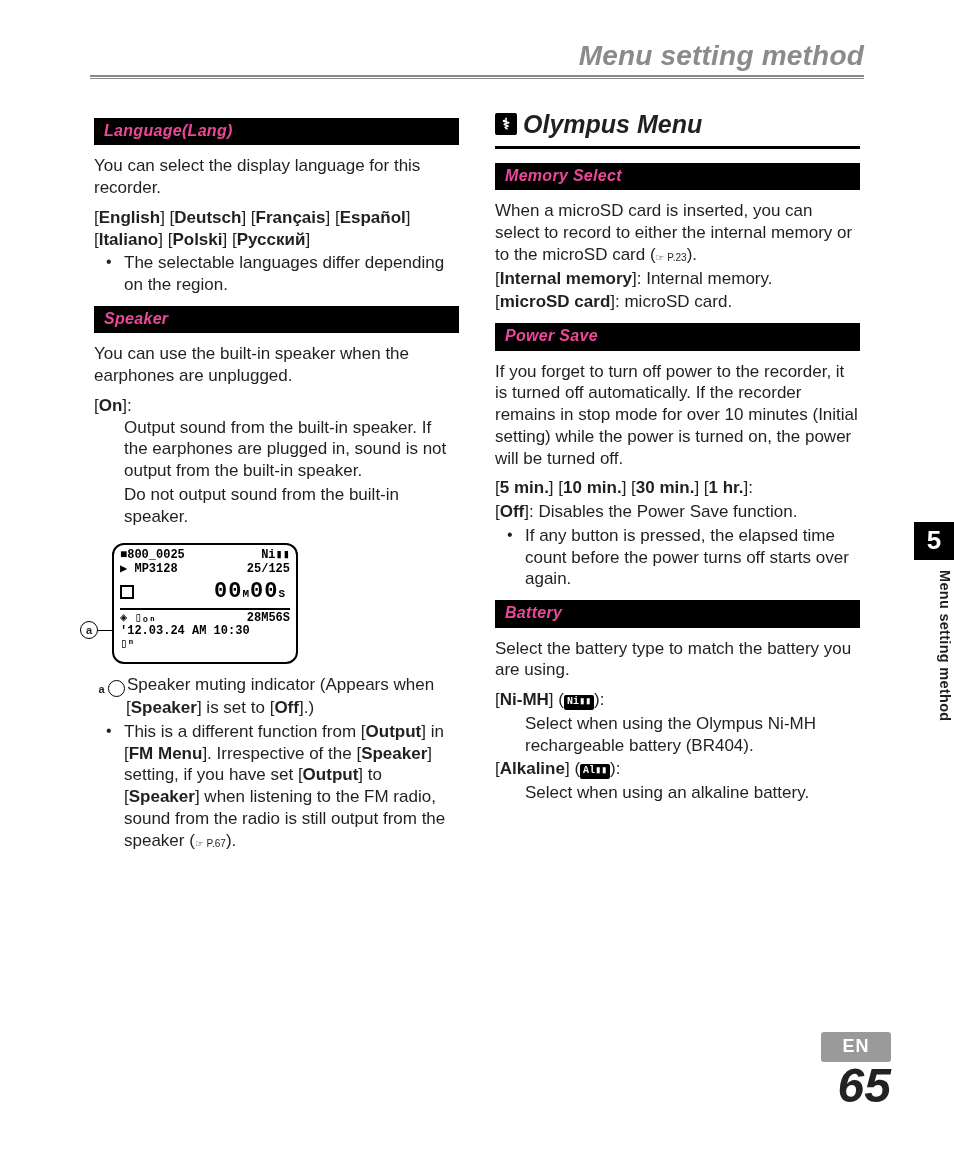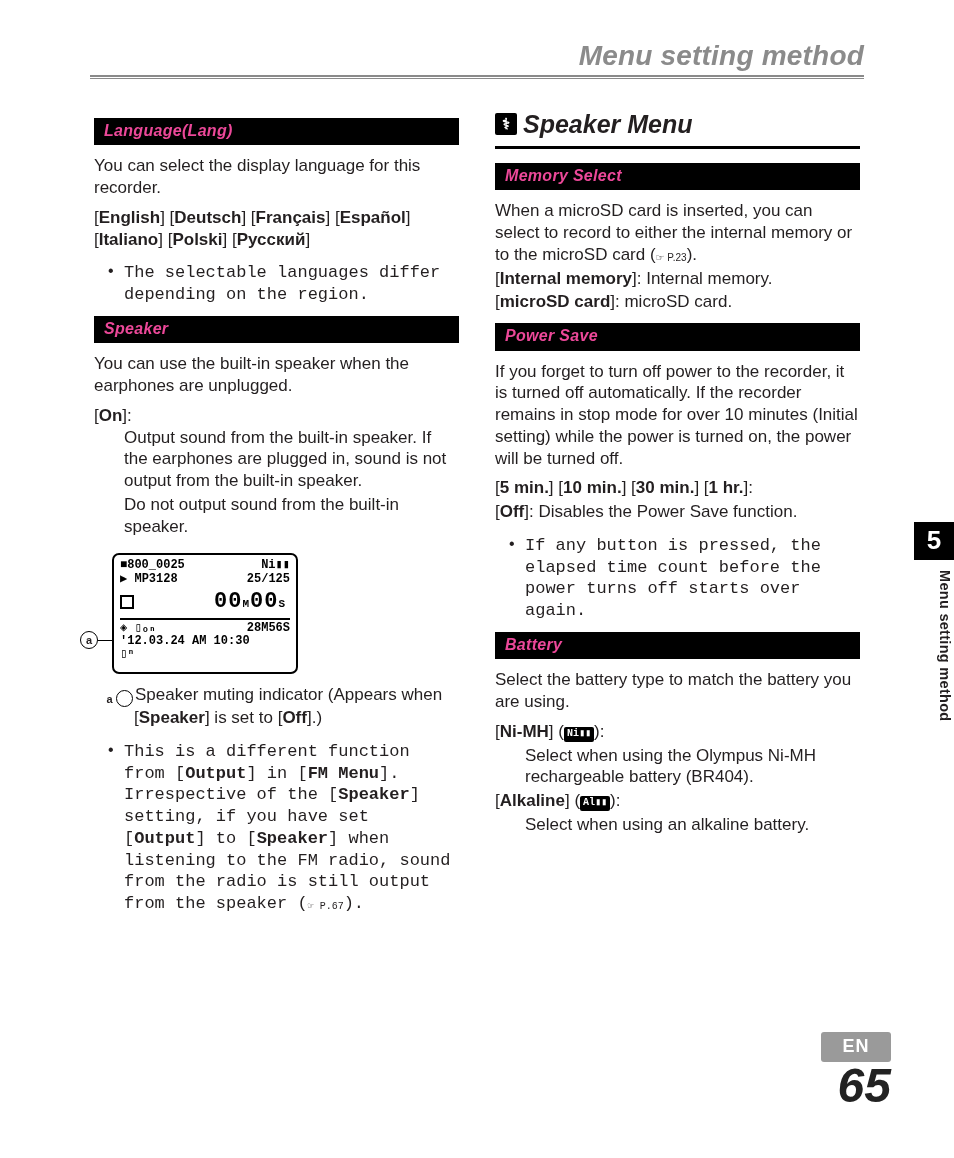--- a/index.html
+++ b/index.html
@@ -82,37 +82,37 @@
   }
   .h2-underline {
     height: 3px;
     background: #000;
     margin-bottom: 14px;
   }
 
   p { margin-bottom: 2px; }
   .para { margin-bottom: 8px; }
 
-  ul.bullets { list-style: none; padding-left: 6px; margin-top: 12px; margin-bottom: 8px; font-family: Liberation Mono, monospace; }
+  ul.bullets { list-style: none; padding-left: 6px; margin-top: 2px; margin-bottom: 8px; }
   ul.bullets > li { position: relative; padding-left: 24px; margin-bottom: 4px; }
   ul.bullets > li::before {
     content: "•"; position: absolute; left: 6px; top: 0; font-size: 16px;
   }
 
   .opt-label { display: block; }
   .opt-desc { padding-left: 30px; margin-bottom: 2px; }
 
   b, strong { font-weight: 700; }
 
   
   .lcd-wrap { position: relative; margin: 16px 0 10px 18px; }
   .lcd {
     width: 186px;
     border: 2px solid #000;
-    border-radius: 7px;
+    border-radius: 12px;
     background: #fff;
     font-family: "Courier New", monospace;
     font-weight: 700;
     color: #000;
     padding: 4px 6px 10px 6px;
     font-size: 12px;
     line-height: 1.1;
     position: relative;
   }
   .lcd-row { display: flex; justify-content: space-between; white-space: pre; }
@@ -129,21 +129,21 @@
     display: flex;
     align-items: center;
   }
   .callout-circle {
     width: 18px; height: 18px; border: 1.2px solid #000; border-radius: 50%;
     display: inline-flex; align-items: center; justify-content: center;
     font-size: 11px; font-weight: 700;
   }
   .callout-line { width: 14px; height: 1.2px; background: #000; }
 
-  .callout-text { padding-left: 28px; margin-top: 6px; text-indent: -18px; margin-left: 12px; }
+  .callout-text { padding-left: 28px; margin-top: 6px; text-indent: -18px; margin-left: 4px; }
   .inline-circle {
     display: inline-flex; width: 17px; height: 17px; border: 1.2px solid #000; border-radius: 50%;
     align-items: center; justify-content: center; font-size: 11px; font-weight: 700; margin-right: 2px;
     vertical-align: -3px;
   }
 
   
   .ptr {
     display: inline-block;
     font-size: 10px;
@@ -283,21 +283,21 @@
       <li>
         <span>This is a different function from [</span><b>Output</b><span>] in [</span><b>FM Menu</b><span>]. Irrespective of the [</span><b>Speaker</b><span>] setting, if you have set [</span><b>Output</b><span>] to [</span><b>Speaker</b><span>] when listening to the FM radio, sound from the radio is still output from the speaker (</span><span class="ptr">☞ P.67</span><span>).</span>
       </li>
     </ul>
   </div>
 
   <div class="col">
 
     <div class="h2">
       <span class="icon-box">⚕</span>
-      <span>Speaker Menu</span>
+      <span>Olympus Menu</span>
     </div>
     <div class="h2-underline"></div>
 
     <div class="bar">Memory Select</div>
     <p>
       <span>When a microSD card is inserted, you can select to record to either the internal memory or to the microSD card (</span><span class="ptr">☞ P.23</span><span>).</span>
     </p>
     <p>[<b>Internal memory</b>]<span>: Internal memory.</span></p>
     <p class="para">[<b>microSD card</b>]<span>: microSD card.</span></p>
 

